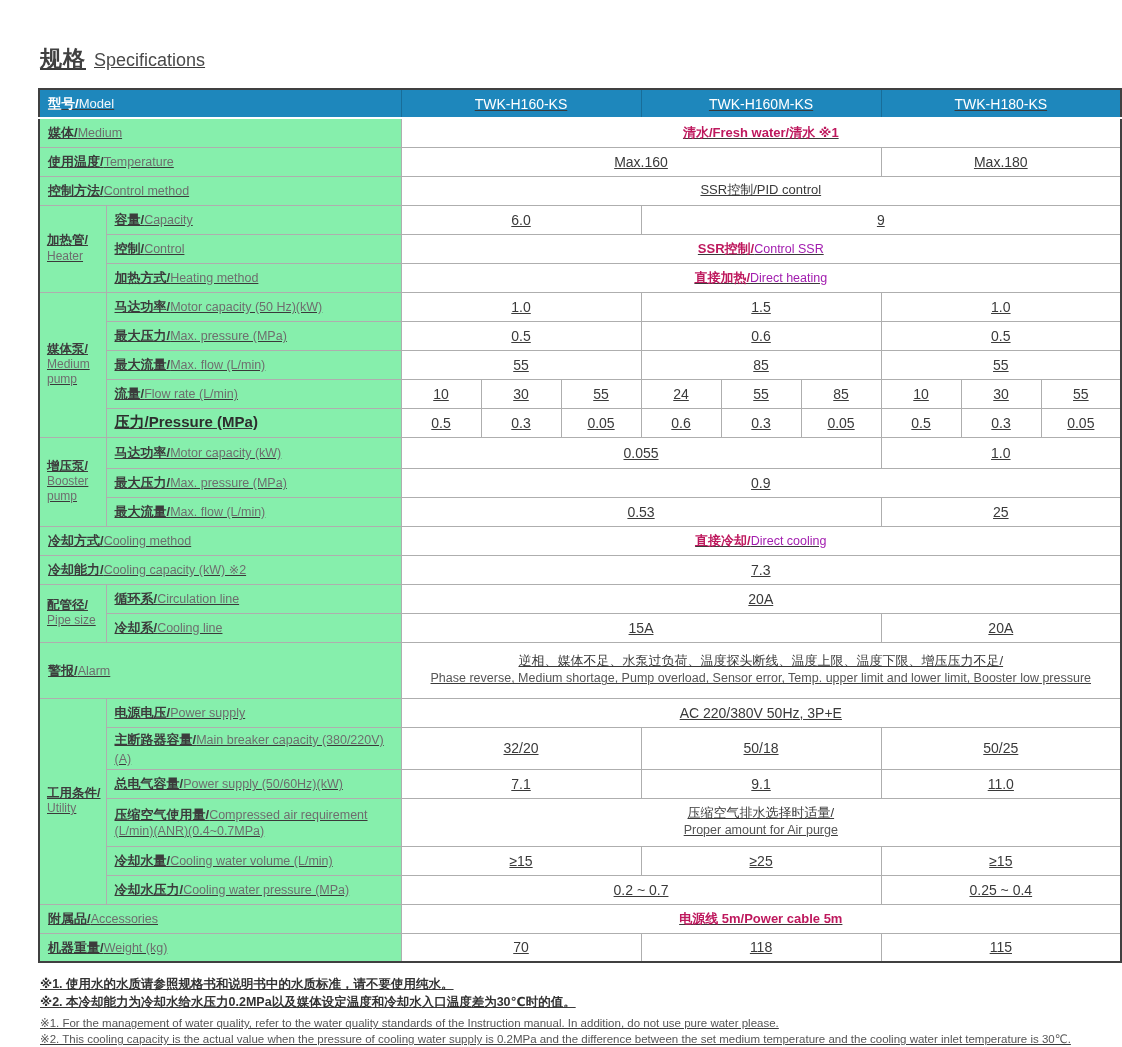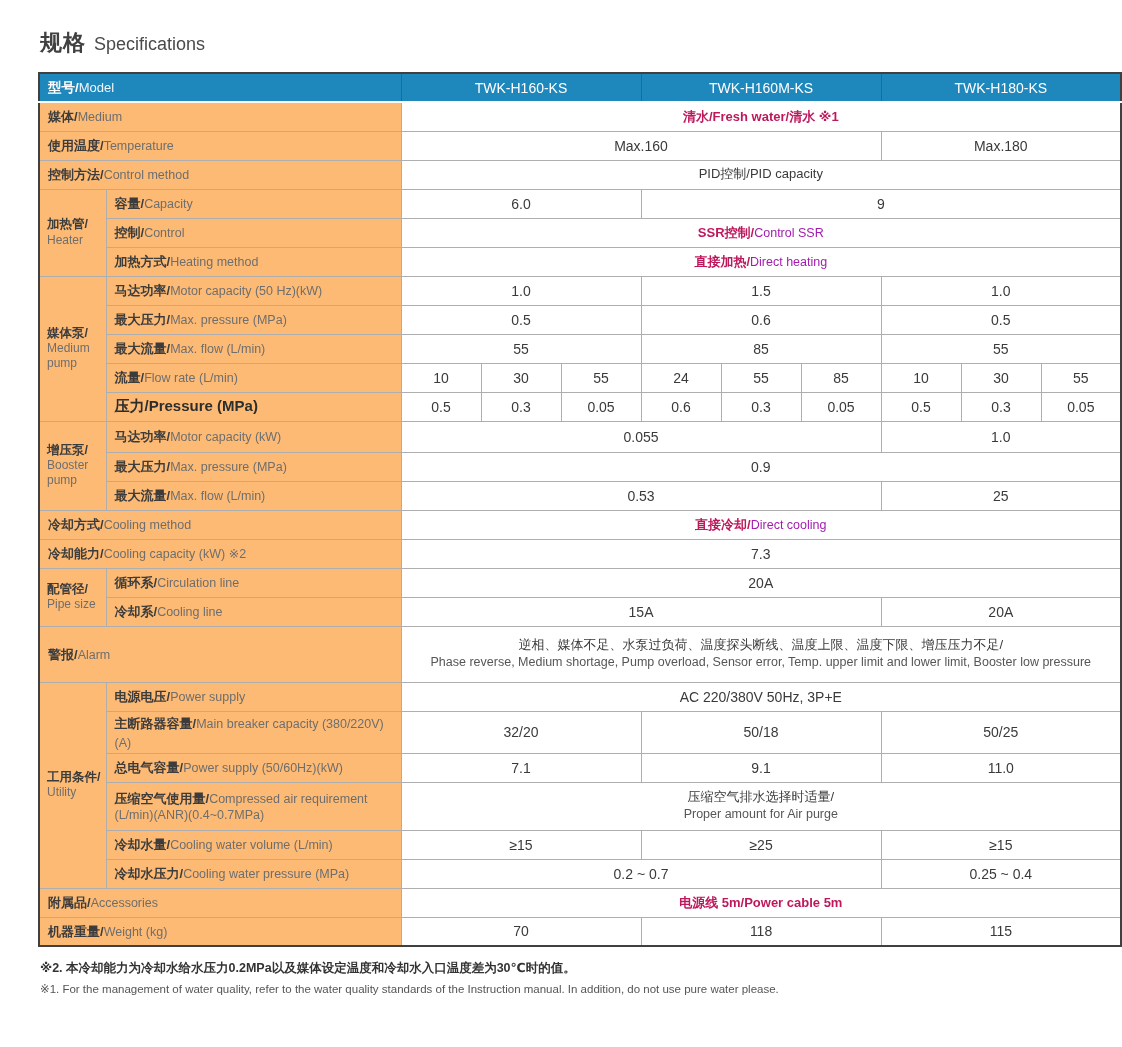--- a/index.html
+++ b/index.html
@@ -1,21 +1,21 @@
 <!DOCTYPE html>
 <html><head>
 <meta charset="utf-8">
 <style>
   html,body{margin:0;padding:0;background:#ffffff;}
   body{
     width:1122px;height:1047px;position:relative;
     font-family:"Liberation Sans","DejaVu Sans",sans-serif;
     color:#3a3a3a;
   }
-  .sheet{position:absolute;left:38px;top:28px;width:1082px;}
+  .sheet{position:absolute;left:38px;top:44px;width:1082px;text-decoration:underline;}
   .title{margin:0 0 14px 2px;display:flex;align-items:baseline;gap:8px;}
   .title .t-cn{font-size:22px;font-weight:bold;color:#404040;letter-spacing:1px;}
   .title .t-en{font-size:18px;font-weight:normal;color:#4a4a4a;}
 
   table.spec{border-collapse:collapse;table-layout:fixed;width:1082px;
     border:2px solid #404040;}
   col.c-group{width:67px;} col.c-sub{width:295px;} col.c-v{width:80px;}
 
   td,th{box-sizing:border-box;border:1px solid #aeaeae;padding:2px 8px;
     vertical-align:middle;overflow:hidden;}
@@ -25,21 +25,21 @@
   
   th{background:#1E87BC;border:none;border-left:1px solid #186d99;
      border-bottom:2px solid #ffffff;font-weight:normal;}
   th:first-child{border-left:none;}
   th.model{text-align:center;color:#ffffff;font-size:14px;}
   th.hlabel{text-align:left;}
   .hcn{color:#ffffff;font-weight:bold;font-size:13.5px;}
   .hen{color:#f2f6f9;font-size:13px;}
 
   
-  td.lab,td.sub,td.grp{background:#fdba74;text-align:left;margin-top:33px;}
+  td.lab,td.sub,td.grp{background:#86efac;text-align:left;margin-top:33px;}
   .cn{font-weight:bold;color:#3c3c3c;font-size:13px;}
   .en{color:#6e6e6e;font-size:12.5px;}
   td.grp{padding:2px 4px 2px 7px;line-height:1.15;}
   .gcn{font-weight:bold;color:#3c3c3c;font-size:12.5px;}
   .gen{color:#6e6e6e;font-size:12px;}
   td.emph .cn,td.emph .en{font-size:15px;color:#2d2d2d;}
   td.emph .en{font-weight:bold;font-family:"Liberation Sans",sans-serif;}
   .lab2{display:block;line-height:1.25;}
 
   
@@ -105,21 +105,21 @@
       </td>
       <td class="v" colspan="6">Max.160</td>
       <td class="v" colspan="3">Max.180</td>
     </tr>
 
     <tr>
       <td class="lab" colspan="2">
         <span class="cn">控制方法/</span><span class="en">Control method</span>
       </td>
       <td class="v" colspan="9">
-        <span class="sm-cn">PID控制/PID capacity</span>
+        <span class="sm-cn">SSR控制/PID control</span>
       </td>
     </tr>
 
     <tr>
       <td class="grp" rowspan="3">
         <span class="gcn lab2">加热管/</span>
         <span class="gen lab2">Heater</span>
       </td>
       <td class="sub">
         <span class="cn">容量/</span><span class="en">Capacity</span>
@@ -336,18 +336,20 @@
         <span class="cn">机器重量/</span><span class="en">Weight (kg)</span>
       </td>
       <td class="v" colspan="3">70</td>
       <td class="v" colspan="3">118</td>
       <td class="v" colspan="3">115</td>
     </tr>
   </tbody>
     </table>
 
   <div class="notes">
+    <div class="note-cn">※1. 使用水的水质请参照规格书和说明书中的水质标准，请不要使用纯水。</div>
     <div class="note-cn">※2. 本冷却能力为冷却水给水压力0.2MPa以及媒体设定温度和冷却水入口温度差为30℃时的值。</div>
     <div class="gap"></div>
     <div class="note-en">※1. For the management of water quality, refer to the water quality standards of the Instruction manual. In addition, do not use pure water please.</div>
+    <div class="note-en">※2. This cooling capacity is the actual value when the pressure of cooling water supply is 0.2MPa and the difference between the set medium temperature and the cooling water inlet temperature is 30℃.</div>
   </div>
 
 </div>
 
 </body></html>

